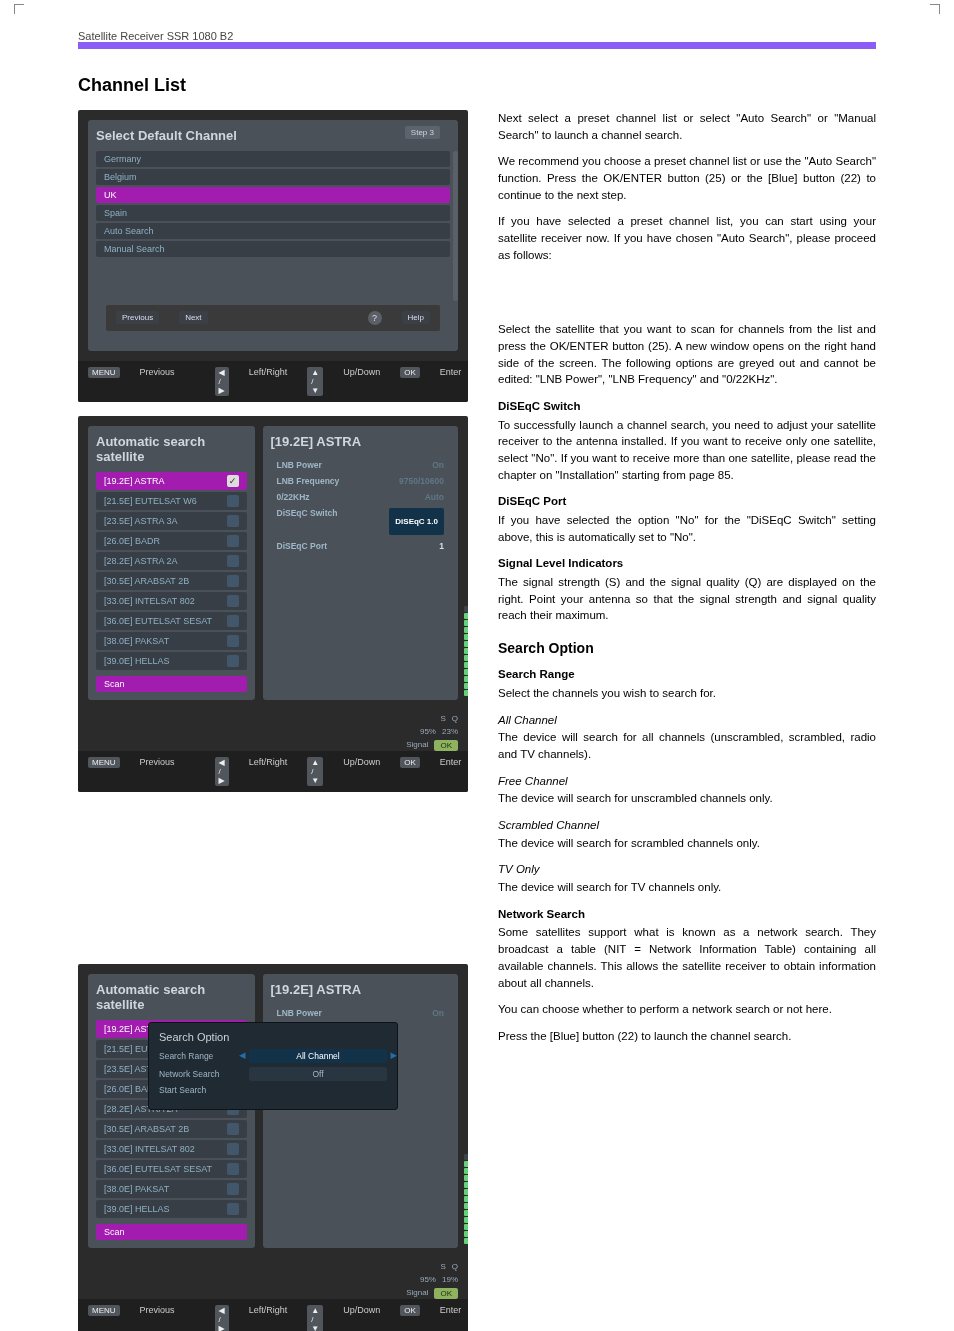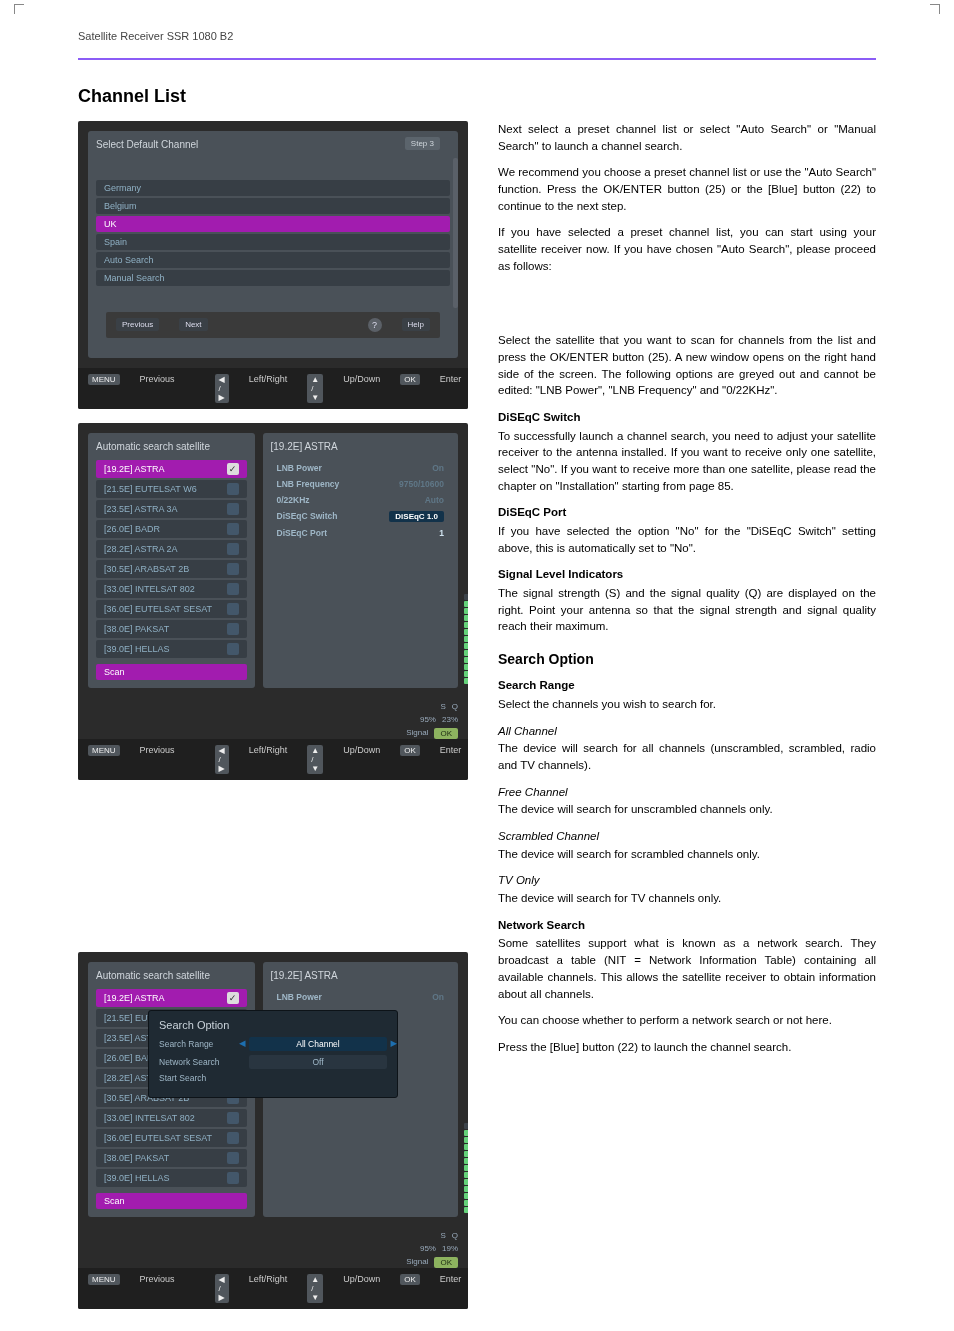--- a/index.html
+++ b/index.html
@@ -15,22 +15,22 @@
   .crop-mark.tl { top:4px; left:14px; border-top:1px solid #888; border-left:1px solid #888;}
   .crop-mark.tr { top:4px; right:14px; border-top:1px solid #888; border-right:1px solid #888;}
   .crop-mark.bl { bottom:4px; left:14px; border-bottom:1px solid #888; border-left:1px solid #888;}
   .crop-mark.br { bottom:4px; right:14px; border-bottom:1px solid #888; border-right:1px solid #888;}
   .page {
     padding: 30px 78px 40px 78px;
   }
   .running-head {
     font-size: 11px;
     color: #444;
-    border-bottom: 2px solid #8b5cf6;
-    padding-bottom: 16px;
+    border-bottom: 7px solid #8b5cf6;
+    padding-bottom: 0;
     margin-bottom: 26px;
   }
   h1.section {
     font-size: 18px;
     font-weight: bold;
     margin-bottom: 14px;
   }
   .cols {
     display: flex;
     gap: 30px;
@@ -56,22 +56,22 @@
     font-size:9px;
     border-radius:2px;
     overflow:hidden;
   }
   .ui-subpanel {
     background:#4a5158;
     border-radius:3px;
     margin:10px;
     padding:8px 8px 10px 8px;
   }
-  .ui-subtitle { color:#d0d6dc; font-size:10px; margin-bottom:8px; font-weight:normal;}
-  .ui-list { display:flex; flex-direction:column; gap:2px; position:relative;justify-content:center;}
+  .ui-subtitle { color:#d0d6dc; font-size:13px; margin-bottom:8px; font-weight:bold;}
+  .ui-list { display:flex; flex-direction:column; gap:2px; position:relative;}
   .ui-row {
     background:#373e45;
     color:#8fb0c4;
     padding:3px 8px;
     border-radius:2px;
     font-size:9px;
     display:flex; justify-content:space-between; align-items:center;
   }
   .ui-row.sel { background:#a21caf; color:#fff; }
   .ui-row .check { width:12px; height:12px; background:#ddd; border-radius:2px; display:inline-flex; align-items:center; justify-content:center; font-size:9px; color:#2b2b2b;}
@@ -106,21 +106,21 @@
   
   .dual {
     display:flex; gap:8px; margin:10px;
   }
   .dual-left, .dual-right { background:#4a5158; border-radius:3px; padding:8px; }
   .dual-left { width:45%; position:relative;}
   .dual-right { flex:1; position:relative;}
   .kv { display:flex; justify-content:space-between; padding:3px 6px; font-size:8.5px; color:#9fb7c7;font-weight:bold; }
   .kv.dim .v { color:#5f7787; }
   .kv .v { color:#cfe2ee;}
-  .kv.pill .v { background:#12324a; padding:1px 6px; border-radius:2px; color:#fff; font-size:8px;}
+  .kv.pill .v { background:#12324a; padding:9px 6px; border-radius:2px; color:#fff; font-size:8px;}
   .sig-bars { position:absolute; right:-18px; top:4px; bottom:4px; width:12px; display:flex; flex-direction:column; gap:2px;}
   .sig-col { width:5px; display:flex; flex-direction:column-reverse; gap:1px;}
   .sig-wrap { display:flex; gap:2px; height:100%;}
   .seg { width:100%; height:6px; background:#3c434a; border-radius:1px;}
   .seg.on-g { background:#65d27a;}
   .sq-line { display:flex; gap:6px; justify-content:flex-end; font-size:8px; color:#9ab; padding:4px 10px 0 0;}
   .ok-chip { background:#8db35f; color:#1c2b12; padding:1px 6px; border-radius:2px; font-size:8px;}
 
   
   .overlay-box {

